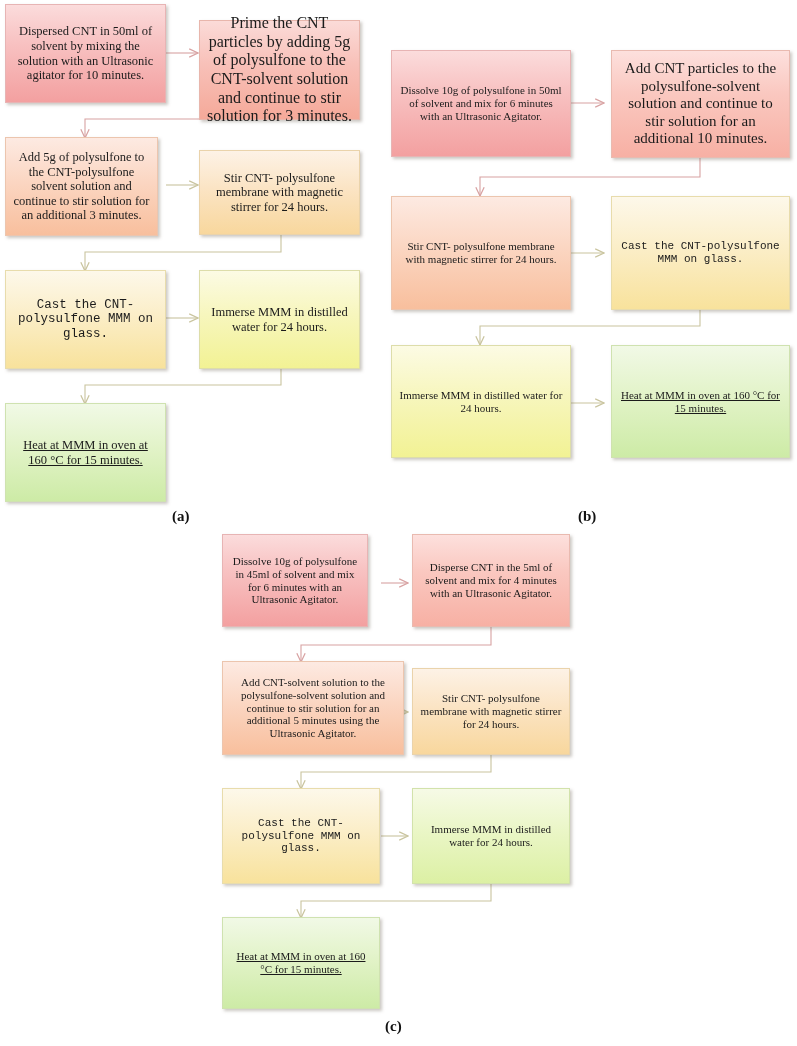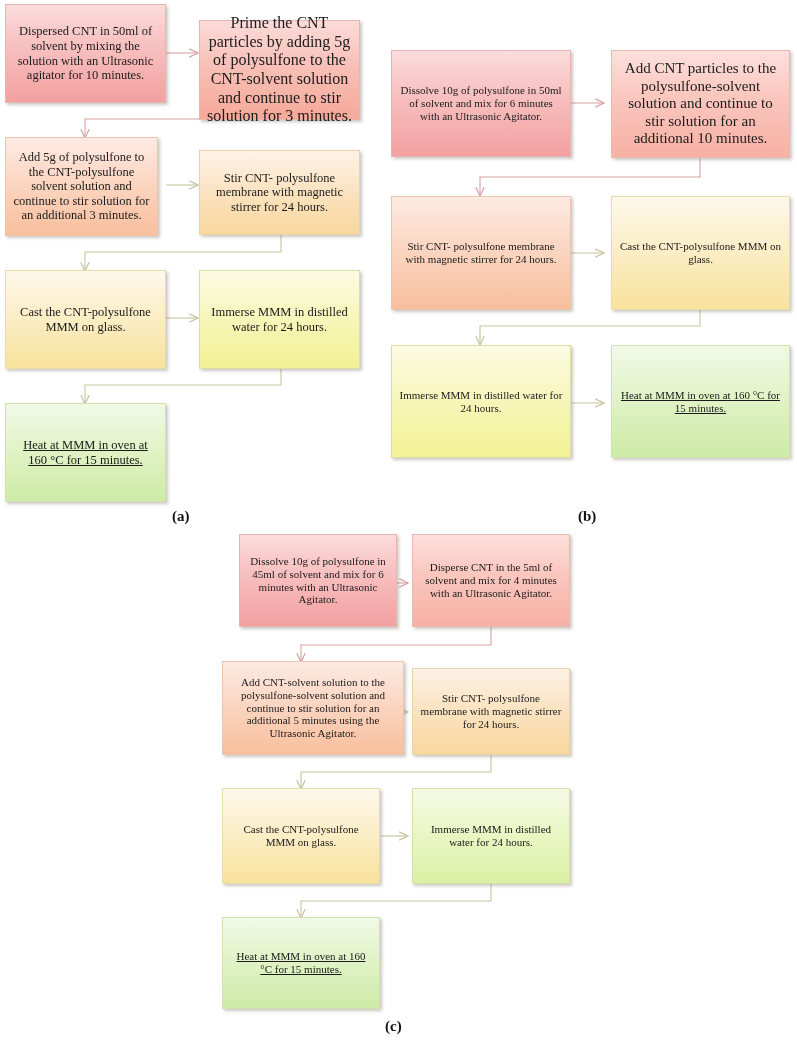--- a/index.html
+++ b/index.html
@@ -29,21 +29,21 @@
     padding: 16px 7px;
     box-shadow: 2px 2px 3px rgba(120,110,100,0.38);
   }
 
   
   .c-pink-a  { background: linear-gradient(180deg,#fbdcdc 0%, #f8c4c4 35%, #f3a0a0 100%); border:1px solid #e7b4b4; }
   .c-pink-b  { background: linear-gradient(180deg,#fbdbd8 0%, #f8c0b8 45%, #f5a999 100%); border:1px solid #e8b6ac; }
   .c-pink-c  { background: linear-gradient(180deg,#fde0dd 0%, #fac8c0 40%, #f7b0a4 100%); border:1px solid #e9bab0; }
   .c-salmon  { background: linear-gradient(180deg,#fdeae2 0%, #fbd6c2 45%, #f8bf9d 100%); border:1px solid #ecc5ae; }
   .c-peach   { background: linear-gradient(180deg,#fdf2e6 0%, #fbe4c4 45%, #f8d79d 100%); border:1px solid #ead3ab; }
-  .c-cream   { background: linear-gradient(180deg,#fdf8ea 0%, #fbeec8 45%, #f8e29c 100%); border:1px solid #e8dcac; }
+  .c-cream   { background: linear-gradient(180deg,#fdf8ea 0%, #fbeec8 45%, #f8e29c 100%); border:1px solid #e8dcac;font-family:Liberation Mono, monospace; }
   .c-yellow  { background: linear-gradient(180deg,#fcfbe4 0%, #f7f6bd 45%, #f2f294 100%); border:1px solid #ddddaa; }
   .c-lime    { background: linear-gradient(180deg,#f6fae6 0%, #eaf6c6 45%, #dcf0a4 100%); border:1px solid #d2e2ab; }
   .c-green   { background: linear-gradient(180deg,#f1f9e6 0%, #e2f3c8 45%, #cdeba6 100%); border:1px solid #cfe2b0;text-decoration:underline; }
 
   .panel-label {
     position: absolute;
     font-family: "Liberation Serif", "DejaVu Serif", serif;
     font-weight: bold;
     font-size: 15px;
     color: #111;
@@ -153,21 +153,21 @@
   <div class="node c-cream" style="left:611px; top:196px; width:179px; height:114px; font-size:11px;">Cast the CNT-polysulfone MMM on glass.</div>
 
   <div class="node c-yellow" style="left:391px; top:345px; width:180px; height:113px; font-size:11px;">Immerse MMM in distilled water for 24 hours.</div>
 
   <div class="node c-green" style="left:611px; top:345px; width:179px; height:113px; font-size:11px;">Heat at MMM in oven at 160 °C for 15 minutes.</div>
 
   <div class="panel-label" style="left:578px; top:508px;">(b)</div>
 </div>
 
 <div class="panel">
-  <div class="node c-pink-a" style="left:222px; top:534px; width:158px; height:93px; font-size:11px;margin-left:17px;">Dissolve 10g of polysulfone in 45ml of solvent and mix for 6 minutes with an Ultrasonic Agitator.</div>
+  <div class="node c-pink-a" style="left:222px; top:534px; width:146px; height:93px; font-size:11px;">Dissolve 10g of polysulfone in 45ml of solvent and mix for 6 minutes with an Ultrasonic Agitator.</div>
 
   <div class="node c-pink-c" style="left:412px; top:534px; width:158px; height:93px; font-size:11px;">Disperse CNT in the 5ml of solvent and mix for 4 minutes with an Ultrasonic Agitator.</div>
 
   <div class="node c-salmon" style="left:222px; top:661px; width:182px; height:94px; font-size:11px;">Add CNT-solvent solution to the polysulfone-solvent solution and continue to stir solution for an additional 5 minutes using the Ultrasonic Agitator.</div>
 
   <div class="node c-peach" style="left:412px; top:668px; width:158px; height:87px; font-size:11px;">Stir CNT- polysulfone membrane with magnetic stirrer for 24 hours.</div>
 
   <div class="node c-cream" style="left:222px; top:788px; width:158px; height:96px; font-size:11px;">Cast the CNT-polysulfone MMM on glass.</div>
 
   <div class="node c-lime" style="left:412px; top:788px; width:158px; height:96px; font-size:11px;">Immerse MMM in distilled water for 24 hours.</div>

